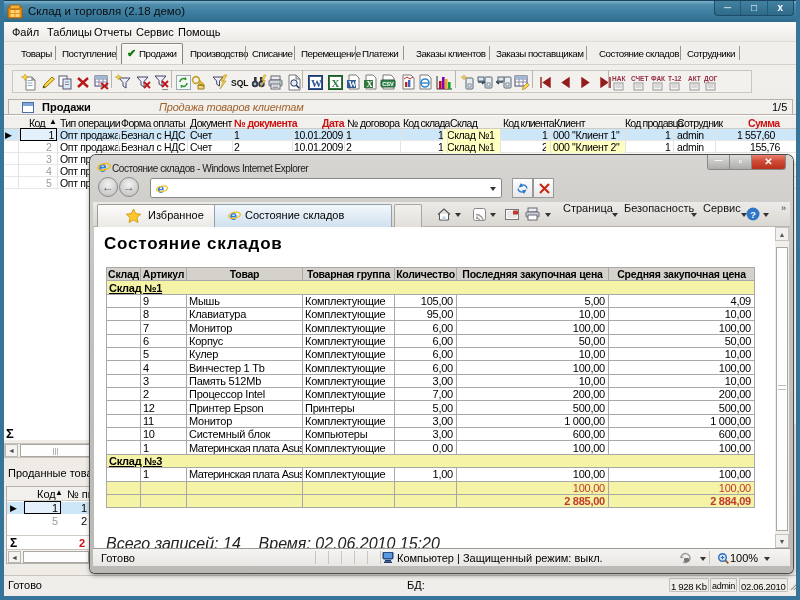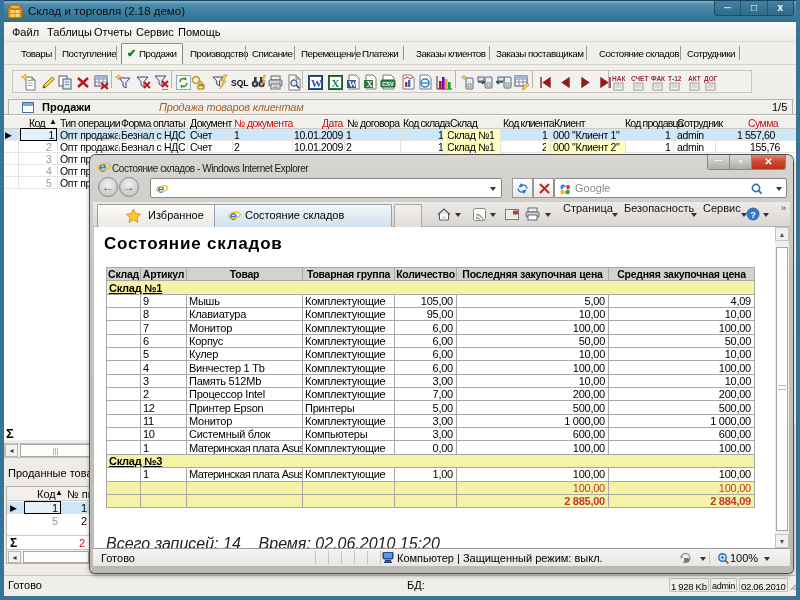--- a/index.html
+++ b/index.html
@@ -20,21 +20,21 @@
 #tabbar i{position:absolute;top:4px;width:1px;height:14px;background:#9a968f;}
 #acttab{left:117px;top:1px;width:62px;height:21px;background:#f6f4f1;border:1px solid #8a867f;border-bottom:none;border-radius:2px 2px 0 0;box-shadow:inset 0 1px 0 #fff;}
 #toolbar{left:4px;top:64px;width:792px;height:31px;background:#f1efeb;border-top:1px solid #d4d1cb;}
 #toolbar .s{position:absolute;top:5px;width:1px;height:18px;background:#b9b5ae;}
 .ic{position:absolute;top:9px;width:17px;height:17px;filter:saturate(0.88);}
 #secheader{left:8px;top:99px;width:785px;height:15px;background:#f2f0ec;border:1px solid #b5b1aa;border-bottom:none;}
 
 #apptable{left:0px;top:114px;width:796px;height:310px;background:#fff;border-top:1px solid #b5b1aa;font-size:10.5px;letter-spacing:-0.35px;}
 #athead{left:0;top:1px;width:796px;height:13px;background:#f1f0ed;border-bottom:1px solid #cfccc6;}
 #athead span{position:absolute;top:1px;letter-spacing:-0.6px;}
-.red{color:#cc1111;}
+.red{color:#cc1111;font-weight:bold;}
 .gray{color:#9a9a9a;}
 .row{position:absolute;left:0;width:796px;height:12px;border-bottom:1px solid #e8e7e4;}
 .row b{position:absolute;top:0;width:1px;height:12px;background:#e4e3e0;}
 .row span{position:absolute;top:0;white-space:nowrap;}
 .ycell{background:#ffffc2;}
 
 #sumrow1{left:4px;top:424px;width:86px;height:16px;background:#fff;}
 #hscroll1{left:4px;top:443px;width:86px;height:15px;background:#f2f1ef;border:1px solid #c6c3bd;}
 #botpanel{left:4px;top:458px;width:88px;height:117px;background:#efece8;}
 #smalltable{left:6px;top:486px;width:86px;height:78px;background:#fff;border:1px solid #b5b1aa;border-right:none;}
@@ -497,35 +497,20 @@
           <path d="M2.5 5.5L5 1l2 3.5z" fill="#2277cc"></path>
           <path d="M10.5 7.5L8 12 6 8.5z" fill="#2277cc"></path>
           <path d="M4.8 3.5c3-1.5 6 0 6.2 3M8.2 9.5c-3 1.5-6 0-6.2-3" fill="none" stroke="#2277cc" stroke-width="1.3"></path>
         </svg>
       </div>
     <div class="a" id="stopbtn">
         <svg class="a" style="left:4px;top:3px" width="13" height="13" viewBox="0 0 13 13">
           <path d="M2 2l9 9M11 2l-9 9" stroke="#cc2211" stroke-width="2"></path>
         </svg>
       </div>
-    <div class="a" id="searchbox">
-      <svg class="a" style="left:4px;top:4px" width="12" height="12" viewBox="0 0 12 12">
-          <circle cx="4" cy="4" r="2.6" fill="#4285f4"></circle>
-          <circle cx="9" cy="4" r="2.2" fill="#ea4335"></circle>
-          <circle cx="3.5" cy="9" r="2.2" fill="#fbbc05"></circle>
-          <circle cx="8.5" cy="9" r="2.4" fill="#34a853"></circle>
-          <circle cx="5.8" cy="6" r="2" fill="#fff"></circle>
-        </svg>
-      <span class="a" style="left:20px;top:3px;color:#8a8a8a">Google</span>
-      <svg class="a" style="right:22px;top:3px" width="14" height="14" viewBox="0 0 14 14">
-          <circle cx="6" cy="6" r="3.6" fill="none" stroke="#2f6fba" stroke-width="1.6"></circle>
-          <path d="M8.6 8.6l3 3" stroke="#2f6fba" stroke-width="1.8"></path>
-        </svg>
-      <div class="darr" style="right:4px;top:8px"></div>
-    </div>
   </div>
   <div class="a" id="ietabrow">
     <div class="a" id="favbtn">
       <svg class="a" style="left:28px;top:4px" width="15" height="14" viewBox="0 0 15 14">
           <path d="M7.5 0l2.2 4.6 5 .6-3.7 3.4 1 4.9-4.5-2.5L3 13.5l1-4.9L.3 5.2l5-.6z" fill="#ffc62e" stroke="#c8920a" stroke-width=".8"></path>
         </svg>
       <span class="a" style="left:50px;top:4px">Избранное</span>
       </div>
     <div class="a" id="doctab">
       <svg class="a" style="left:13px;top:4px" width="13" height="13" viewBox="0 0 16 16">

